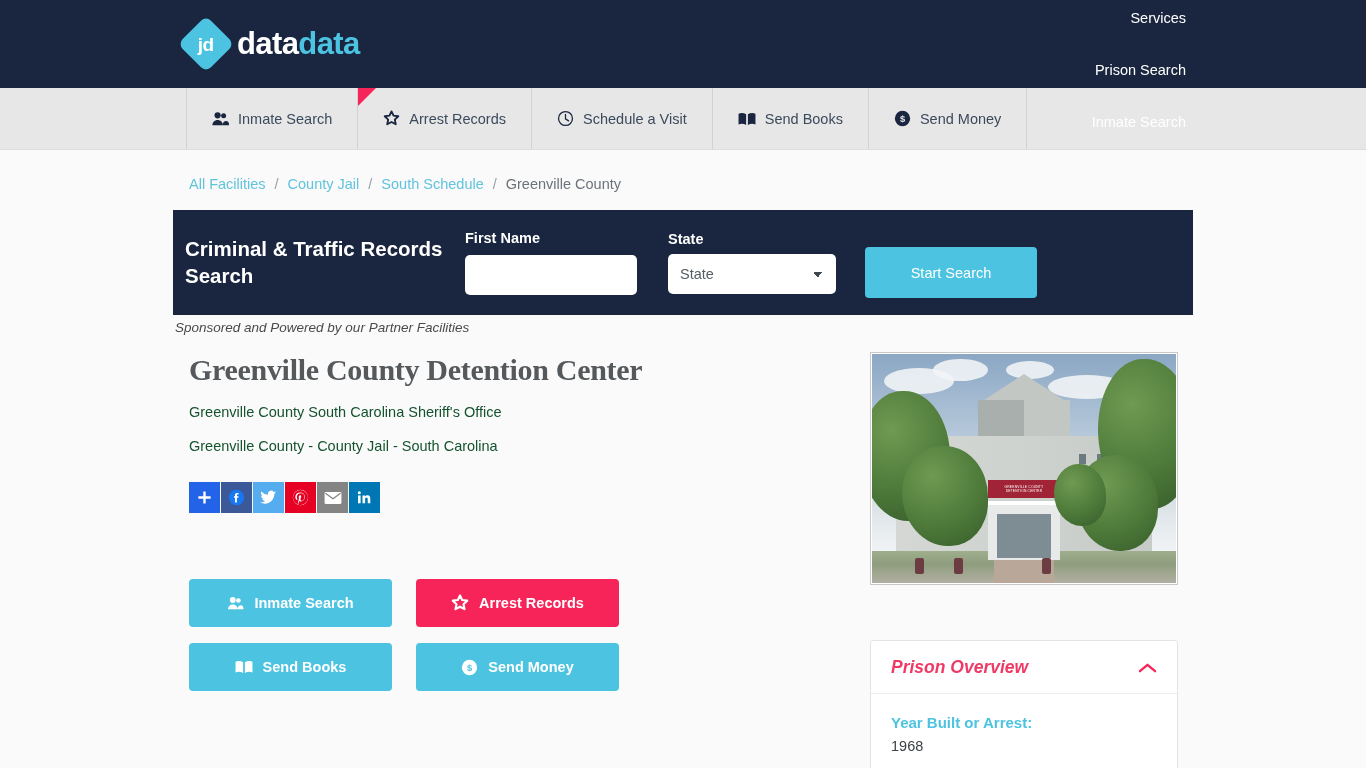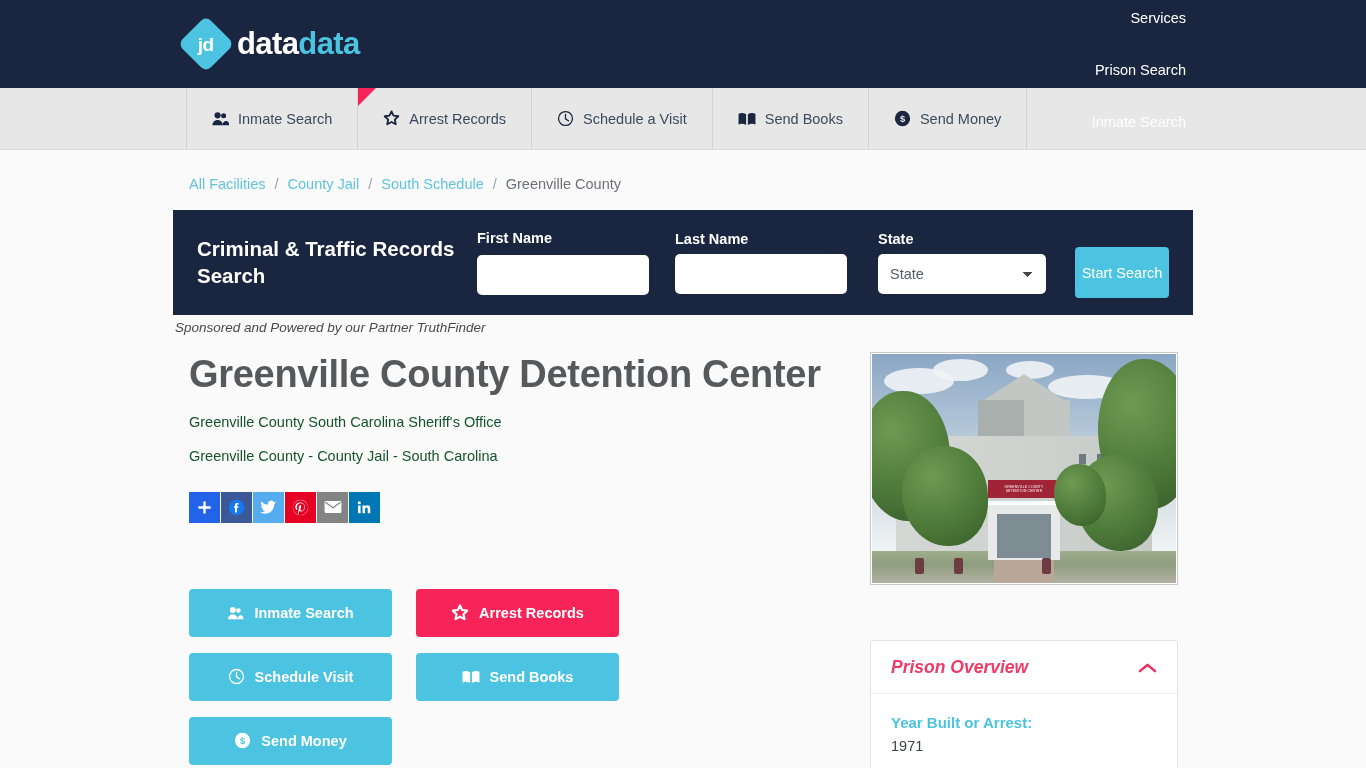--- a/index.html
+++ b/index.html
@@ -106,21 +106,21 @@
   .breadcrumb .sep { color: #9aa1a8; padding: 0 9px; }
   .breadcrumb .cur { color: #6b7279; }
 
   
   .search-panel {
     margin: 18px 0 0 0;
     background: #1a2640;
     height: 105px;
     display: flex;
     align-items: center;
-    padding: 0 24px;
+    padding: 0 12px;
     gap: 0;
   }
   .search-title {
     color: #ffffff;
     font-size: 20.5px;
     font-weight: bold;
     line-height: 1.28;
     width: 262px;
     flex: 0 0 auto;
   }
@@ -178,25 +178,26 @@
     color: #4a4a4a;
     padding: 5px 0 0 2px;
   }
 
   
   .cols { display: flex; gap: 0; padding-top: 17px; }
   .col-left { width: 697px; flex: 0 0 auto; padding-left: 16px; }
   .col-right { width: 308px; flex: 0 0 auto; }
 
   .page-title {
-    font-size: 38px;
+    font-size: 30px;
     font-weight: bold;
     color: #55595c;
     letter-spacing: -0.3px;
     line-height: 1.18;
+    font-family: Liberation Serif, serif;
   }
   .sub-line {
     font-size: 14.5px;
     color: #14532d;
     margin-top: 17px;
   }
   .sub-line.second { margin-top: 18px; }
 
   
   .share-bar { display: flex; gap: 1px; margin-top: 28px; }
@@ -460,36 +461,32 @@
   </div>
 
   <section class="search-panel">
     <div class="search-title">Criminal &amp; Traffic Records Search</div>
 
     <div class="field field-first">
       <label>First Name</label>
       <input type="text" placeholder="" style="">
     </div>
 
-    <div class="field field-last">
-      <label>Last Name</label>
-      <input type="text" placeholder="" style="">
-    </div>
 
     <div class="field field-state">
       <label>State</label>
       <select class="state-select">
         <option>State</option>
       </select>
     </div>
 
     <button class="start-btn">Start Search</button>
   </section>
 
-  <div class="sponsor-note">Sponsored and Powered by our Partner TruthFinder</div>
+  <div class="sponsor-note">Sponsored and Powered by our Partner Facilities</div>
 
   <div class="cols">
 
     <div class="col-left">
       <h1 class="page-title">Greenville County Detention Center</h1>
       <div class="sub-line">Greenville County South Carolina Sheriff's Office</div>
       <div class="sub-line second">Greenville County - County Jail - South Carolina</div>
 
       <div class="share-bar">
         <div class="share-btn sb-share">
@@ -544,29 +541,20 @@
 
         <button class="act-btn pink">
           <span>
             <svg width="18" height="18" viewBox="0 0 20 20" fill="none" stroke="#fff" stroke-width="2.4">
               <path d="M10 1.6l2.4 5.1 5.6.7-4.1 3.9 1.1 5.5L10 14.1 5 16.8l1.1-5.5L2 7.4l5.6-.7z" stroke-linejoin="round"></path>
             </svg>
           </span>
           <span>Arrest Records</span>
         </button>
 
-        <button class="act-btn">
-          <span>
-            <svg width="17" height="17" viewBox="0 0 20 20" fill="none" stroke="#fff" stroke-width="1.6">
-              <circle cx="10" cy="10" r="8.2"></circle>
-                <path d="M10 5.2v5.2l3.6 2.4" stroke-linecap="round"></path>
-            </svg>
-          </span>
-          <span>Schedule Visit</span>
-        </button>
 
         <button class="act-btn">
           <span>
             <svg width="18" height="14" viewBox="0 0 20 15" fill="#fff">
               <path d="M0.6 1.6c2.8-1 5.6-1 8.4.6v12c-2.8-1.6-5.6-1.6-8.4-.6z"></path>
               <path d="M19.4 1.6c-2.8-1-5.6-1-8.4.6v12c2.8-1.6 5.6-1.6 8.4-.6z"></path>
             </svg>
           </span>
           <span>Send Books</span>
         </button>
@@ -635,21 +623,21 @@
         <div class="panel-head">
           <h3>Prison Overview</h3>
           <span class="chev">
             <svg width="19" height="12" viewBox="0 0 20 12" fill="none" stroke="currentColor" stroke-width="2.4" stroke-linecap="round" stroke-linejoin="round">
               <path d="M2 9.4L10 2.6l8 6.8"></path>
             </svg>
           </span>
         </div>
         <div class="panel-body">
           <div class="ov-label">Year Built or Arrest:</div>
-          <div class="ov-value">1971</div>
+          <div class="ov-value">1968</div>
 
           <div class="ov-value"></div>
         </div>
       </div>
 
     </div>
   </div>
 </div>
 
 </body></html>

